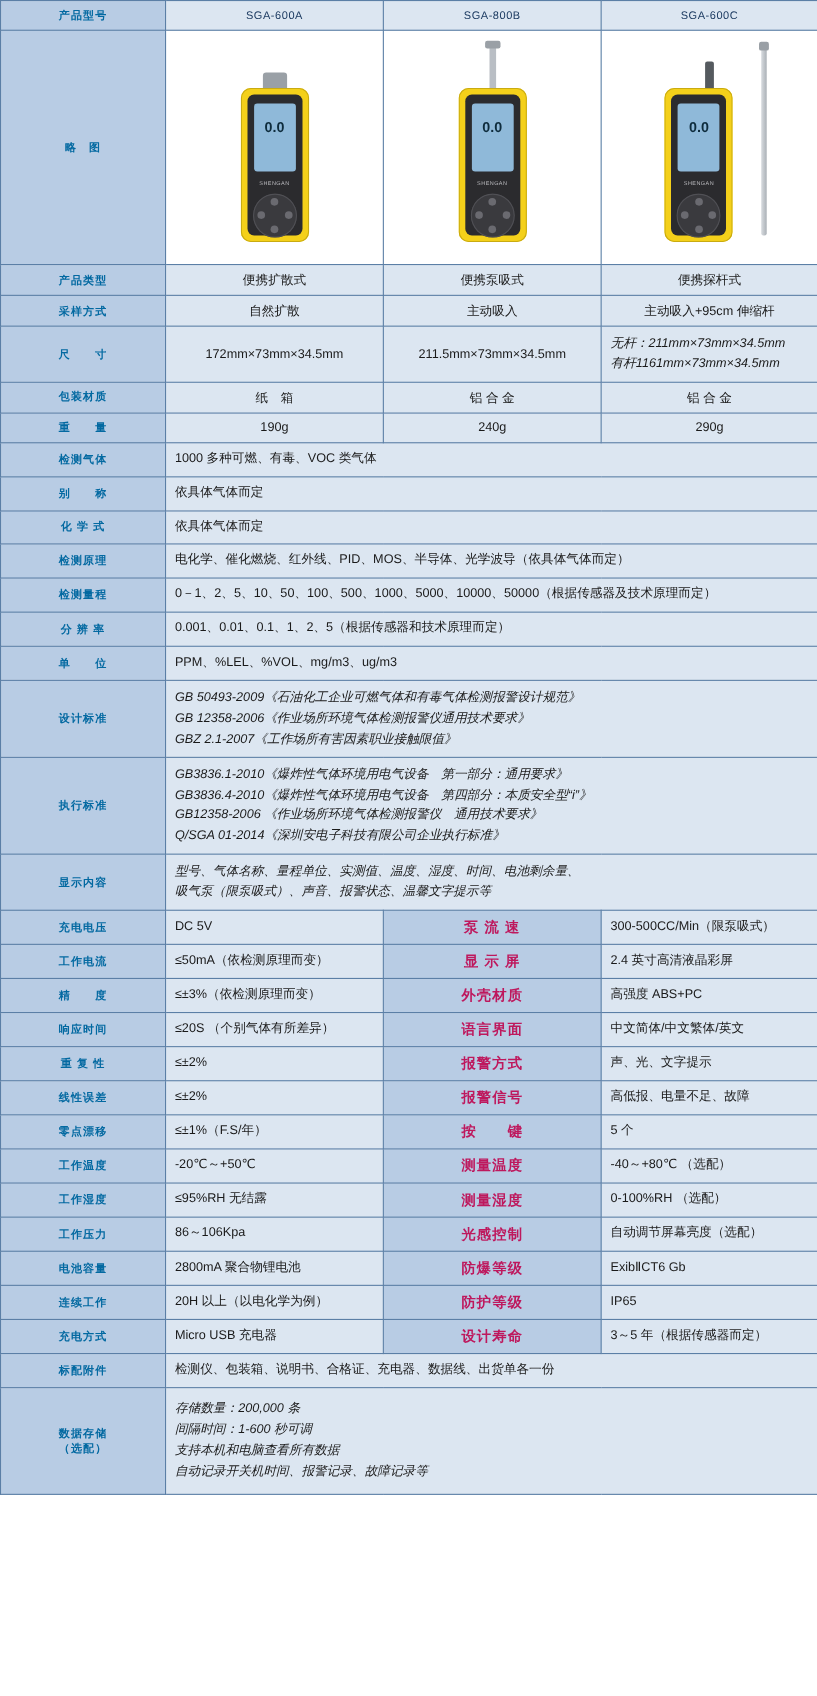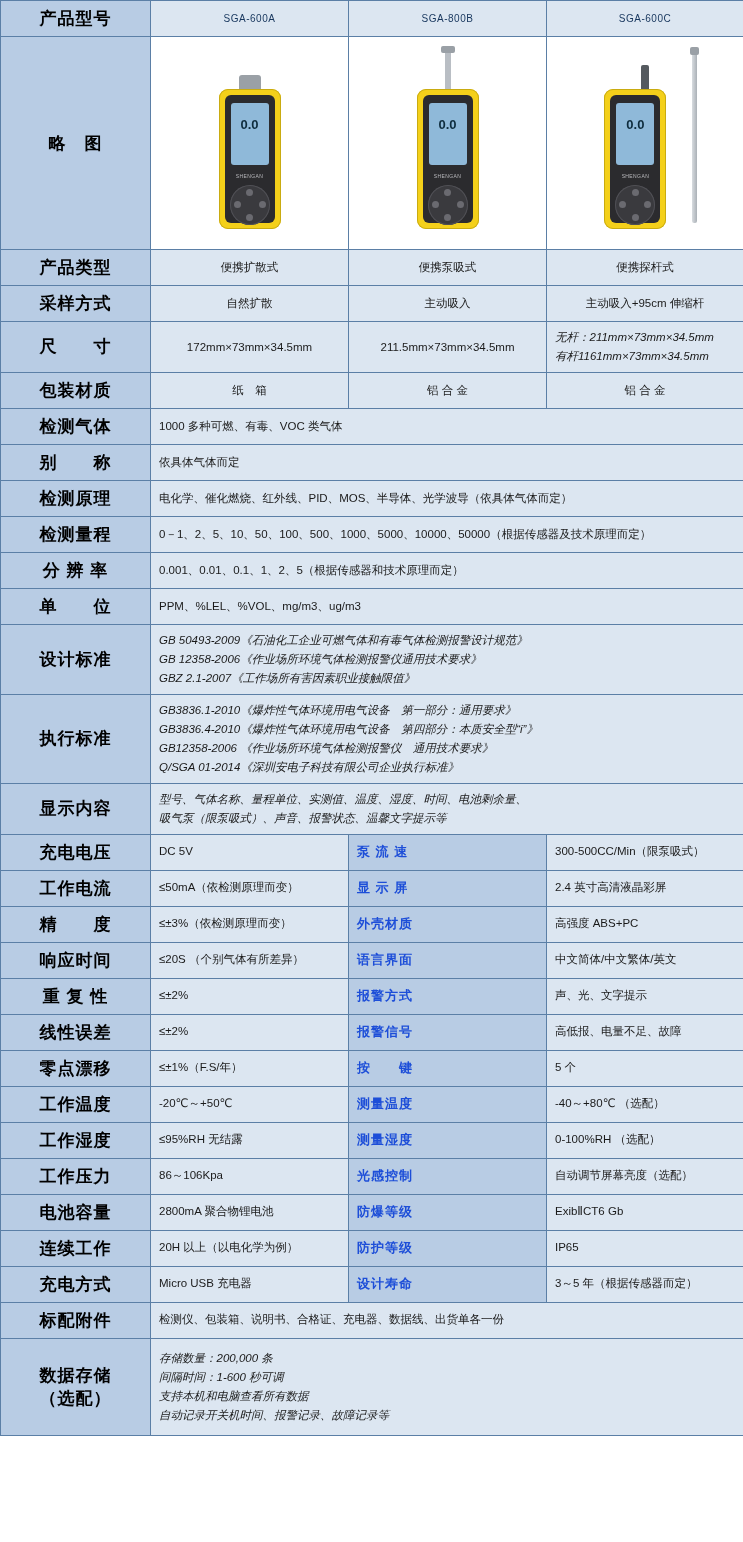--- a/index.html
+++ b/index.html
@@ -17,30 +17,30 @@
   }
   table.spec td{
     border:1px solid #5b7fa6;
     padding:6px 8px;
     vertical-align:middle;
   }
   .lbl{
     background:#b8cce4;
     font-weight:bold;
     text-align:center;
-    color:#000000;
-    font-size:17px;
+    color:#0369a1;
+    font-size:10px;
     letter-spacing:1px;
     width:120px;
   }
   .lbl2{
     background:#b8cce4;
     font-weight:bold;
-    text-align:left;
-    color:#1d4ed8;
+    text-align:center;
+    color:#be185d;
     font-size:13px;
     letter-spacing:1px;
   }
   .val{
     background:#dce6f1;
     font-size:11.5px;
     color:#1a1a1a;
     line-height:1.55;
   }
   .valc{
@@ -299,29 +299,41 @@
         </td>
     </tr>
 
     <tr>
       <td class="lbl">包装材质</td>
       <td class="valc">纸　箱</td>
       <td class="valc">铝 合 金</td>
       <td class="valc">铝 合 金</td>
     </tr>
 
+    <tr>
+      <td class="lbl">重　　量</td>
+      <td class="valc">190g</td>
+      <td class="valc">240g</td>
+      <td class="valc">290g</td>
+    </tr>
 
     <tr>
       <td class="lbl">检测气体</td>
       <td class="val" colspan="3">
           <span class="sub">1000 多种可燃、有毒、VOC 类气体</span>
         </td>
     </tr>
     <tr>
       <td class="lbl">别　　称</td>
+      <td class="val" colspan="3">
+          <span class="sub">依具体气体而定</span>
+        </td>
+    </tr>
+    <tr>
+      <td class="lbl">化 学 式</td>
       <td class="val" colspan="3">
           <span class="sub">依具体气体而定</span>
         </td>
     </tr>
     <tr>
       <td class="lbl">检测原理</td>
       <td class="val" colspan="3">
           <span class="sub">电化学、催化燃烧、红外线、PID、MOS、半导体、光学波导（依具体气体而定）</span>
         </td>
     </tr>

